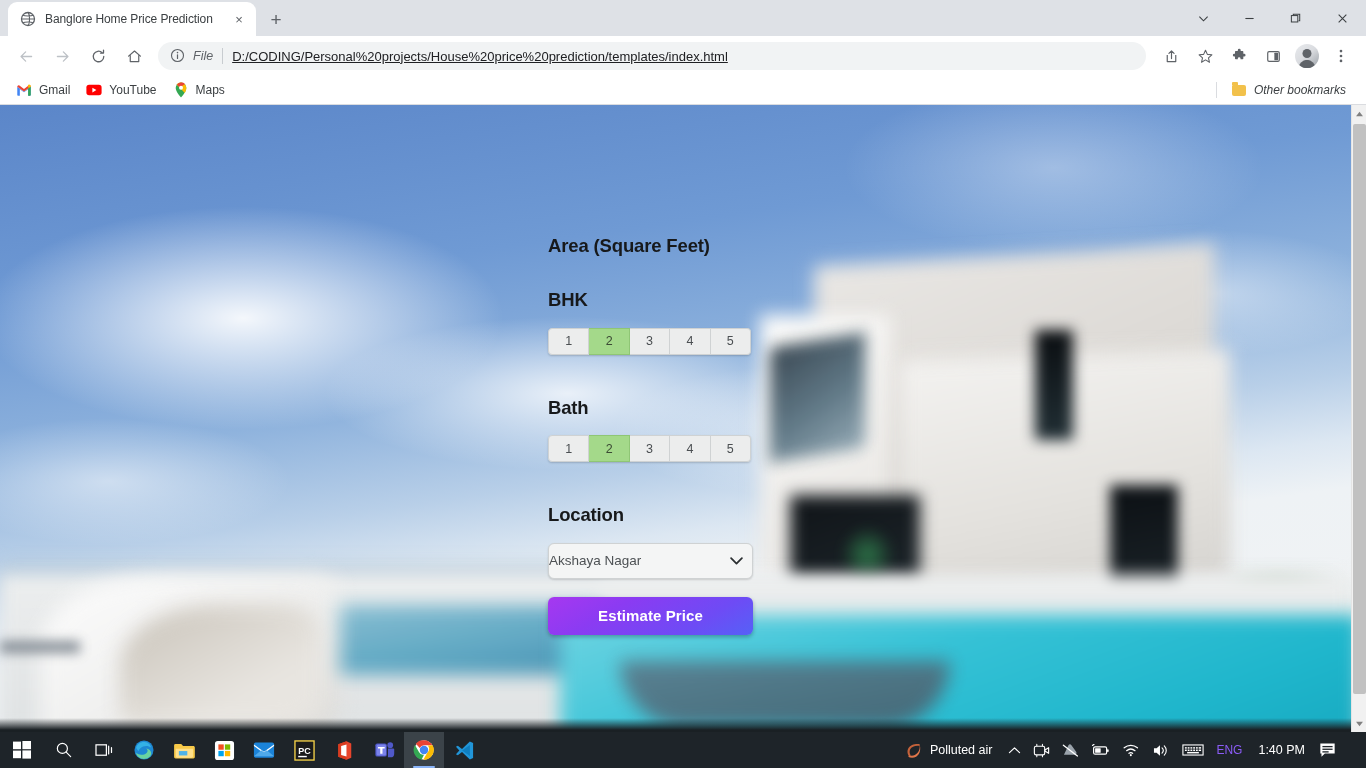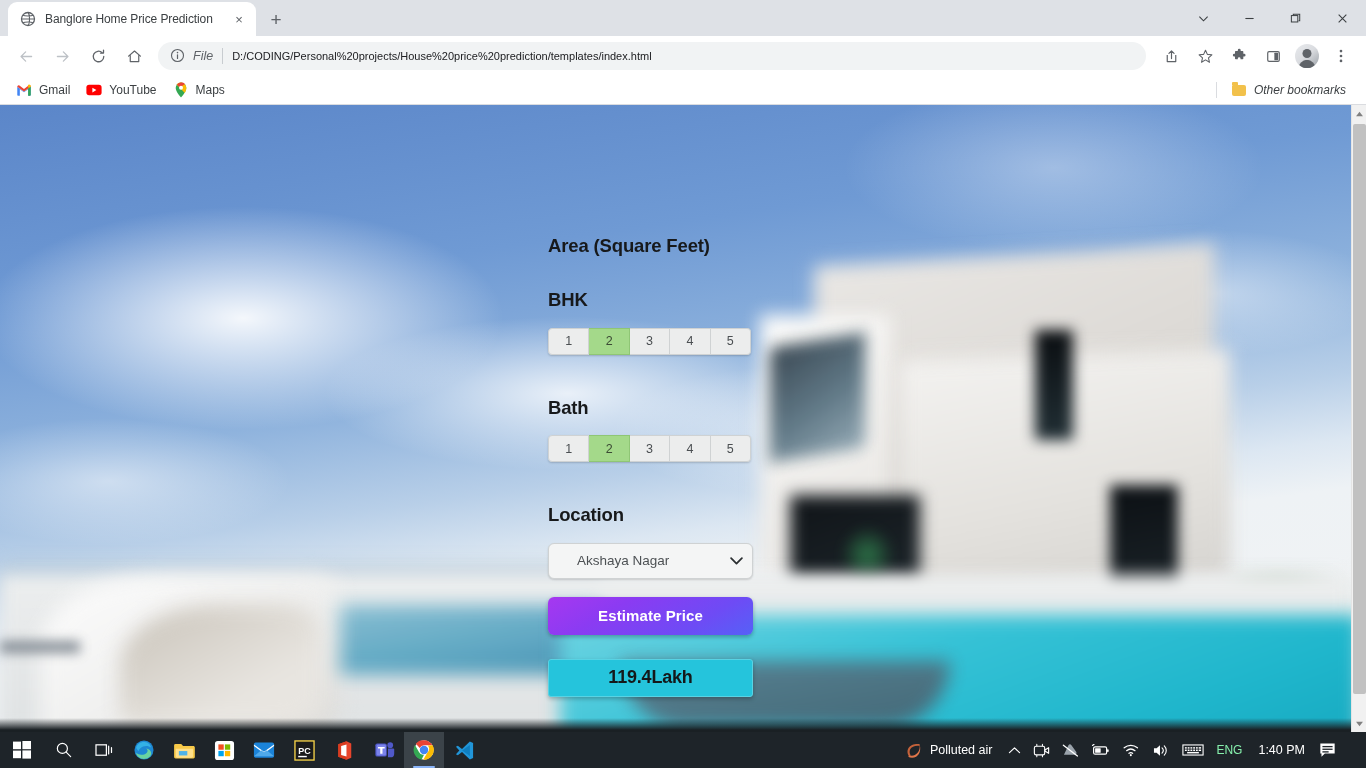--- a/index.html
+++ b/index.html
@@ -81,23 +81,23 @@
     background: #f1f3f4; border-radius: 14px;
     margin: 0 8px 0 6px;
     display: flex; align-items: center;
     padding: 0 12px;
     min-width: 0;
   }
   .omni-info { width: 16px; height: 16px; flex: 0 0 16px; color: #5f6368; margin-right: 7px; }
   .omni-scheme { font-size: 12.5px; color: #5f6368; white-space: nowrap; font-style: italic; }
   .omni-sep { width: 1px; height: 16px; background: #c8ccd0; margin: 0 9px; flex: 0 0 1px; }
   .omni-url {
-    font-size: 11px; color: #202124;
+    font-size: 13px; color: #202124;
     white-space: nowrap; overflow: hidden; text-overflow: ellipsis;
-    flex: 1 1 auto; min-width: 0;
+    flex: 1 1 auto; min-width: 0; text-decoration: underline;
   }
   .tb-icon {
     width: 28px; height: 28px; margin: 0 3px;
     display: flex; align-items: center; justify-content: center;
     color: #5f6368; border-radius: 50%; flex: 0 0 28px;
   }
   .avatar {
     width: 24px; height: 24px; border-radius: 50%;
     margin: 0 5px; flex: 0 0 24px;
     background: linear-gradient(140deg,#e8eaed 0%,#dadce0 48%,#9aa0a6 100%);
@@ -326,21 +326,21 @@
     position: relative; width: 205px; height: 36px; margin-top: 18px;
   }
   .loc-select {
     width: 100%; height: 100%;
     -webkit-appearance: none; appearance: none;
     background: #f4f5f5;
     border: 1px solid #cfd2d3;
     border-radius: 6px;
     font-family: "Liberation Sans", sans-serif;
     font-size: 13.5px; color: #4d5154;
-    padding: 0 26px 0 28px;
+    padding: 0 26px 0 0;
     outline: none;
     box-shadow: 0 1px 2px rgba(0,0,0,0.15);
   }
   .select-arrow {
     position: absolute; right: 10px; top: 50%;
     transform: translateY(-50%);
     pointer-events: none; color: #2b2f31;
     display: flex;
   }
   .estimate-btn {
@@ -405,21 +405,21 @@
     position: absolute; bottom: 0; left: 9px; right: 9px; height: 2px;
     border-radius: 1px;
   }
   .tb-right {
     position: absolute; right: 0; top: 0; height: 36px;
     display: flex; align-items: center; padding-right: 20px;
   }
   .sys-item {
     display: flex; align-items: center; justify-content: center;
     height: 36px; padding: 0 6px;
-    color: #86efac; font-size: 12px;
+    color: #8b5cf6; font-size: 12px;
   }
   .weather {
     display:flex; align-items:center; gap:8px;
     padding: 0 10px 0 8px; color:#fff; font-size: 12.5px;
   }
   .sys-text { color:#fff; font-size: 12.5px; white-space: nowrap; }
   .clock { color:#fff; font-size: 12.5px; padding: 0 10px; white-space: nowrap; }
   .notif { padding: 0 10px 0 4px; display:flex; align-items:center; }
 </style>
 </head>
@@ -631,21 +631,20 @@
         </select>
         <span class="select-arrow">
           <svg width="13" height="9" viewBox="0 0 14 9">
               <path d="M1.2 1.5L7 7.2l5.8-5.7" fill="none" stroke="currentColor" stroke-width="1.9" stroke-linecap="round" stroke-linejoin="round"></path>
             </svg>
         </span>
       </div>
 
       <button class="estimate-btn">Estimate Price</button>
 
-      <div class="result-box">119.4Lakh</div>
     </div>
 
     <div class="pscroll">
       <div class="pscroll-arrow">
         <svg width="9" height="6" viewBox="0 0 10 7">
             <path d="M5 1l4 5H1z" fill="#808080"></path>
           </svg>
       </div>
       <div class="pscroll-thumb"></div>
       <div class="pscroll-arrow" style="position:absolute;bottom:0;left:0;">

